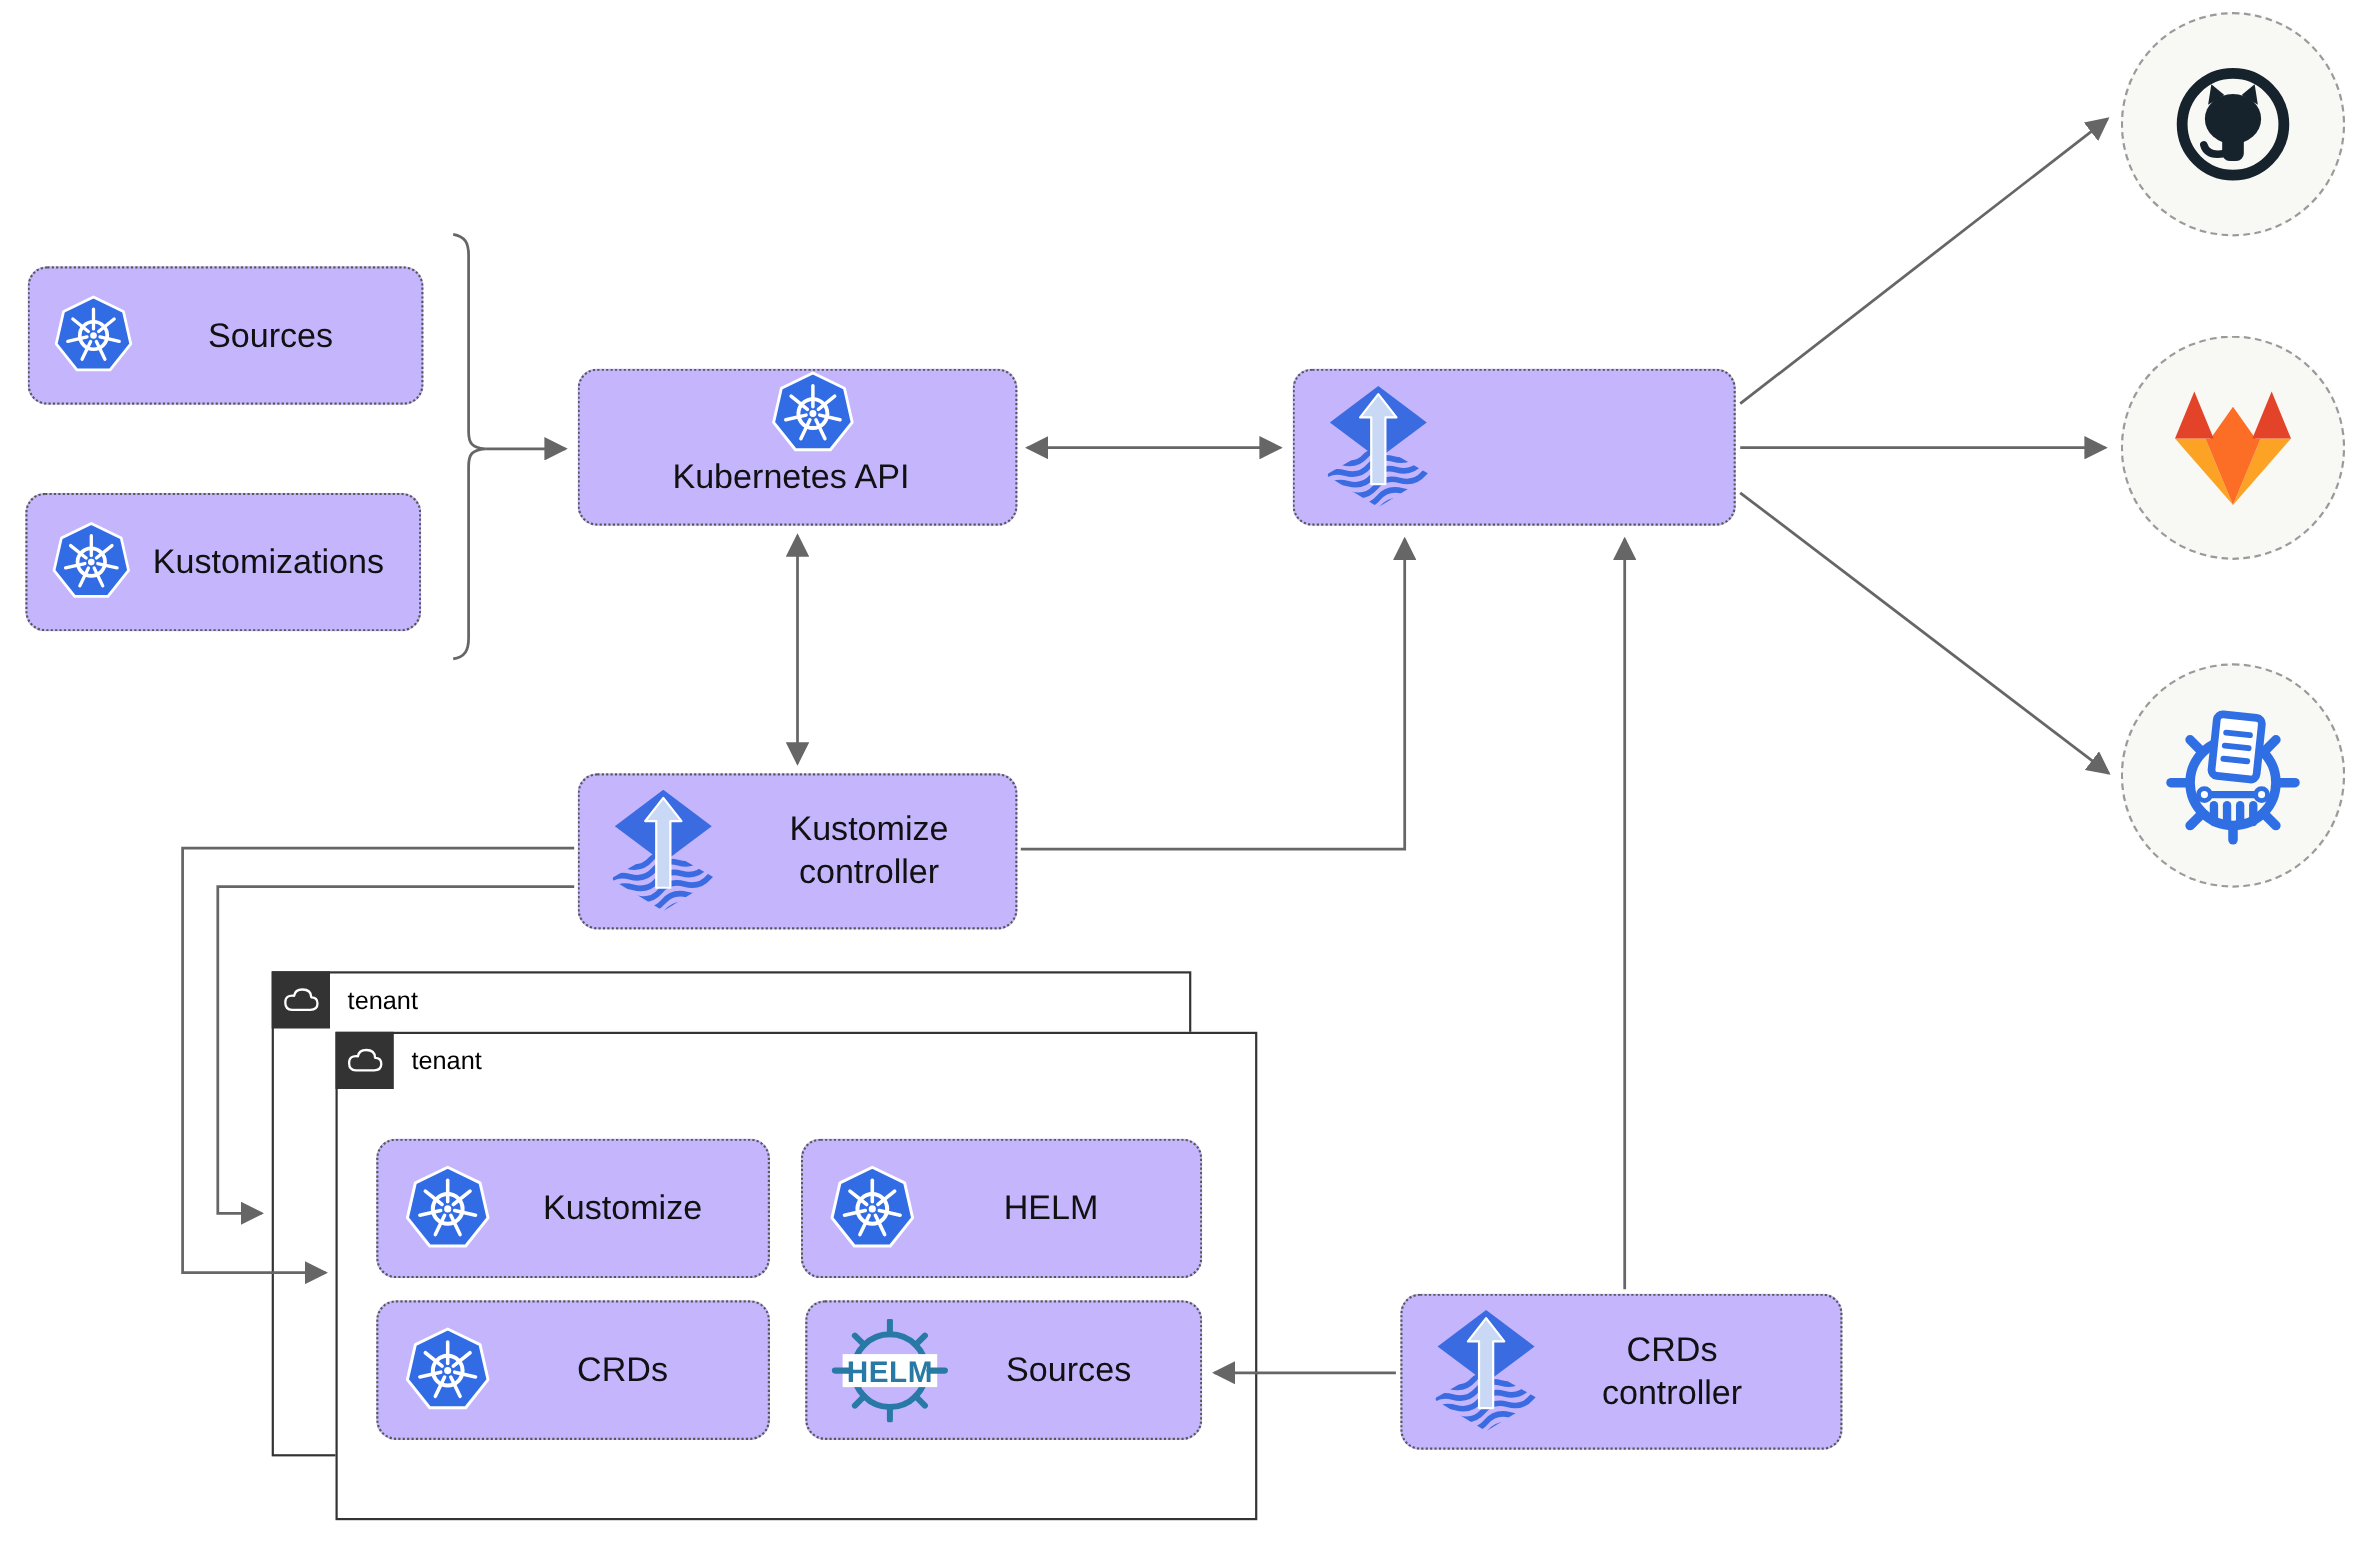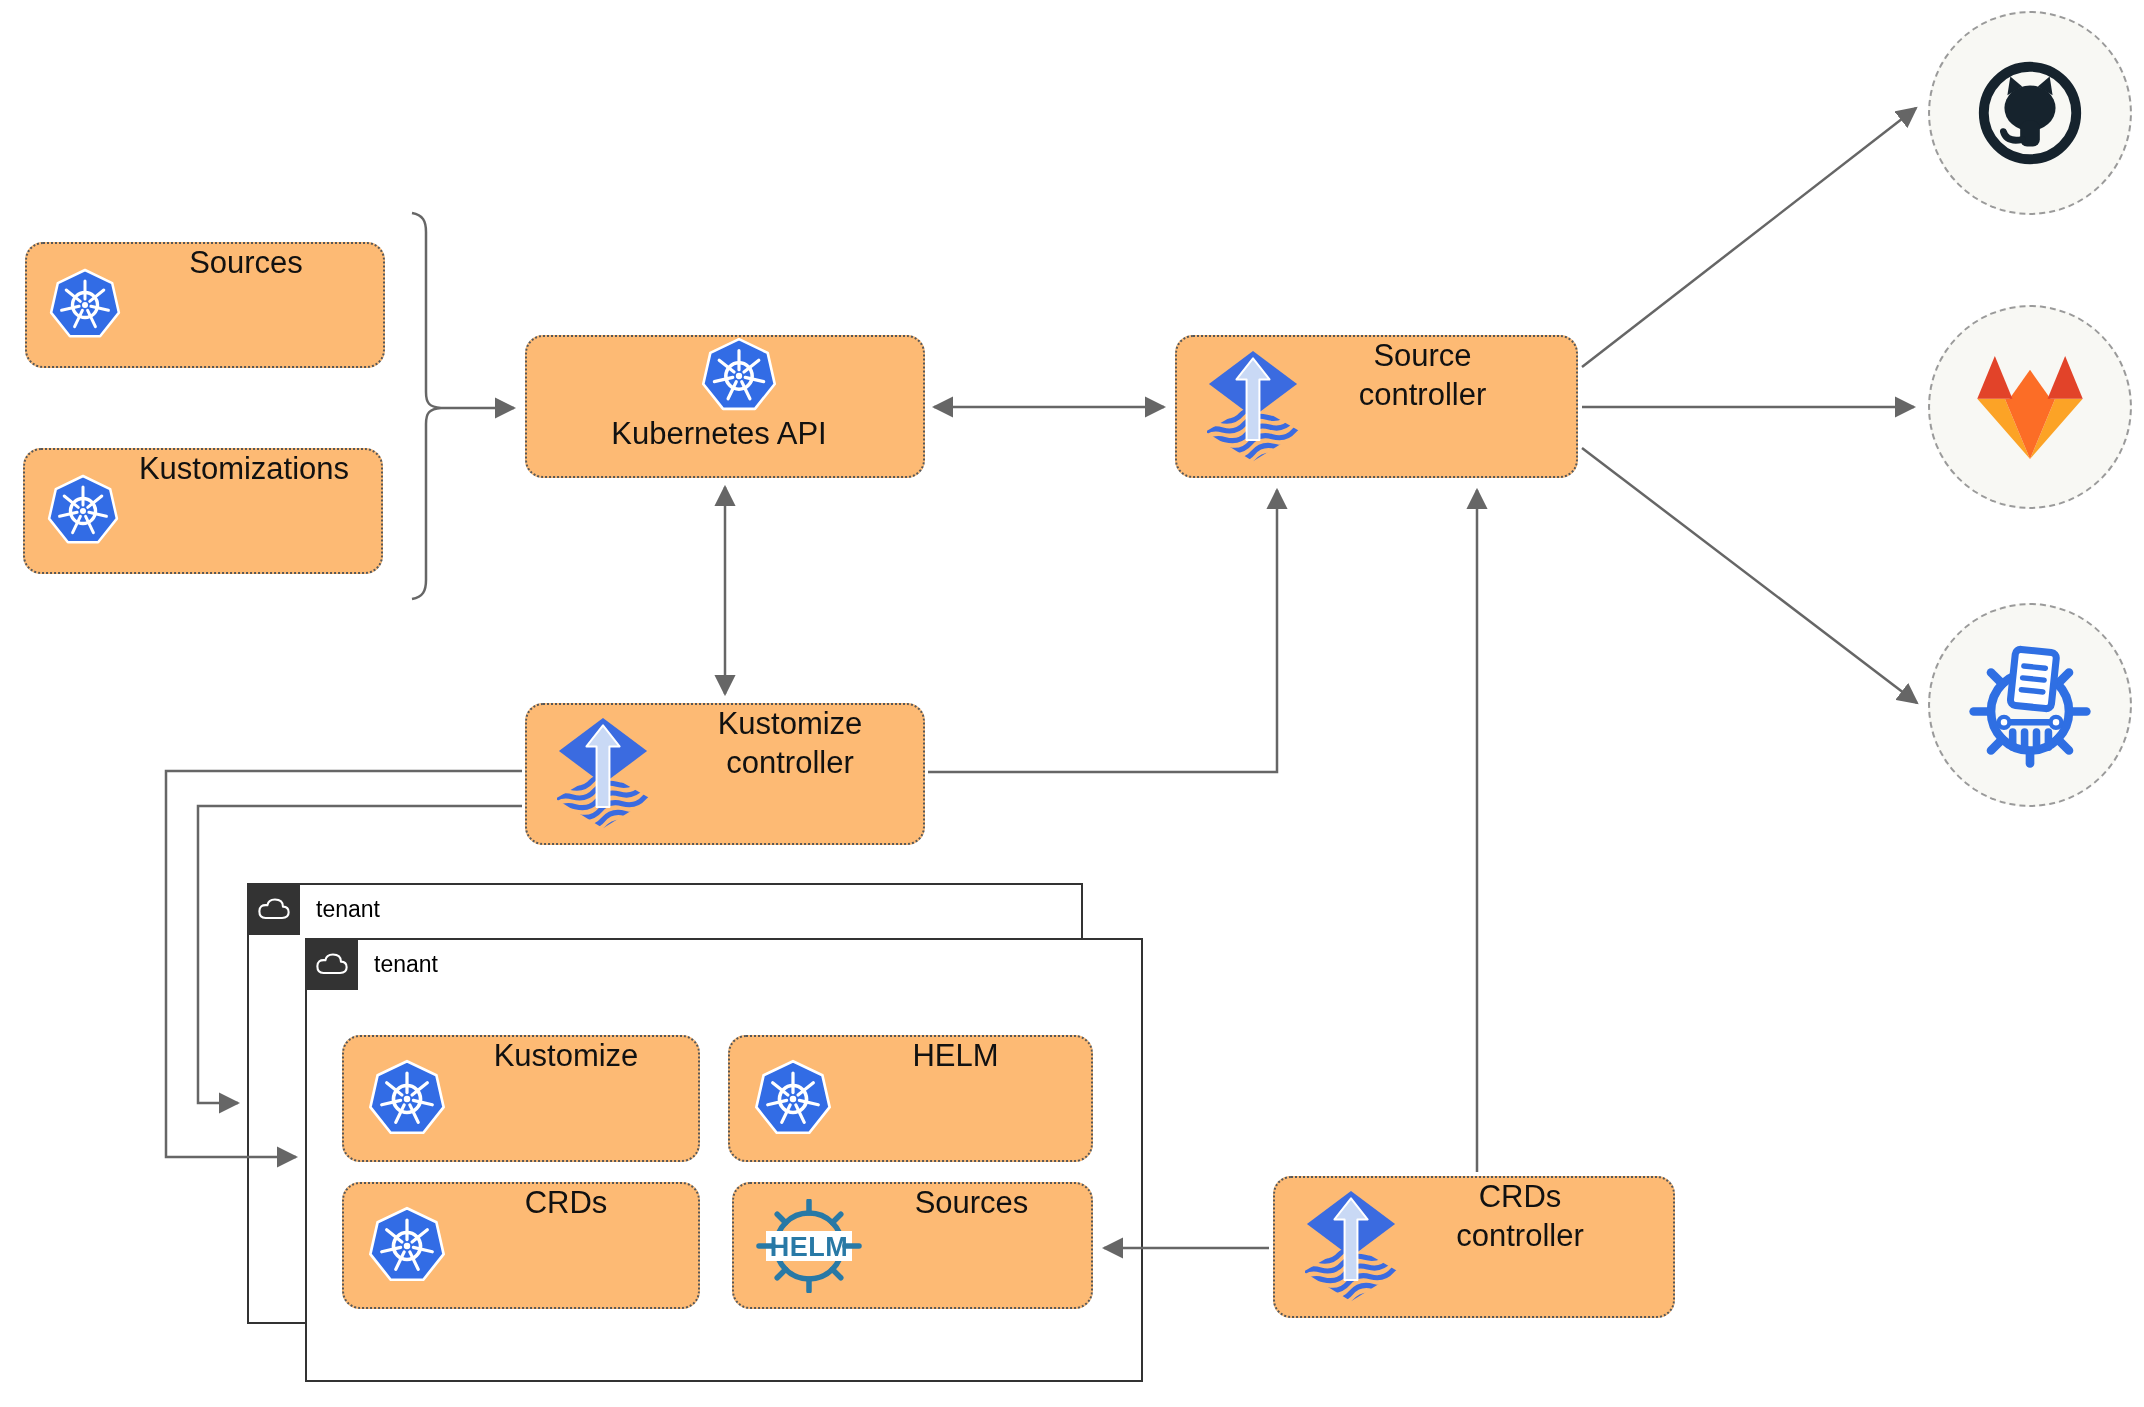--- a/index.html
+++ b/index.html
@@ -1,19 +1,19 @@
 <!DOCTYPE html>
 <html><head>
 <meta charset="utf-8">
 <style>
   html,body{margin:0;padding:0;background:#ffffff;font-family:"Liberation Sans",sans-serif;}
   #canvas{position:relative;width:2144px;height:1407px;background:#ffffff;overflow:hidden;}
 
-  .node{position:absolute;background:#fdba74;border:2px dotted #575757;border-radius:18px;
-        display:flex;box-sizing:border-box;}
+  .node{position:absolute;background:#c4b5fd;border:2px dotted #575757;border-radius:18px;
+        display:flex;align-items:center;box-sizing:border-box;}
   .node .label{flex:1;text-align:center;font-size:31px;color:#111;line-height:1.25;padding:0 18px 0 6px;}
   .icon-wrap{display:flex;align-items:center;justify-content:center;}
 
   .tenant{position:absolute;background:#ffffff;border:2px solid #333333;box-sizing:border-box;}
   .tenant-head{position:absolute;display:flex;align-items:center;}
   .tenant-tab{width:53px;height:52px;background:#333333;display:flex;align-items:center;justify-content:center;}
   .tenant-label{margin-left:16px;font-size:23px;color:#000;}
 
   .circle-node{position:absolute;width:204px;height:204px;border-radius:50%;
         border:2.5px dashed #9a9a9a;background:#f8f8f4;box-sizing:border-box;
@@ -188,21 +188,20 @@
     </span>
     <span class="label">Kubernetes API</span>
   </div>
 
   <div class="node" style="left:1175px;top:335px;width:403px;height:143px;">
     <span class="icon-wrap" style="margin-left:30px;">
       <svg width="92" height="112">
           <use href="#ic-flux"></use>
         </svg>
     </span>
-    <span class="label" style="padding:0 60px 0 30px;">Source controller</span>
   </div>
 
   <div class="node" style="left:525px;top:703px;width:400px;height:142px;gap:28px;">
     <span class="icon-wrap" style="margin-left:30px;">
       <svg width="92" height="112">
           <use href="#ic-flux"></use>
         </svg>
     </span>
     <span class="label" style="padding:0 40px 0 20px;">Kustomize controller</span>
   </div>

